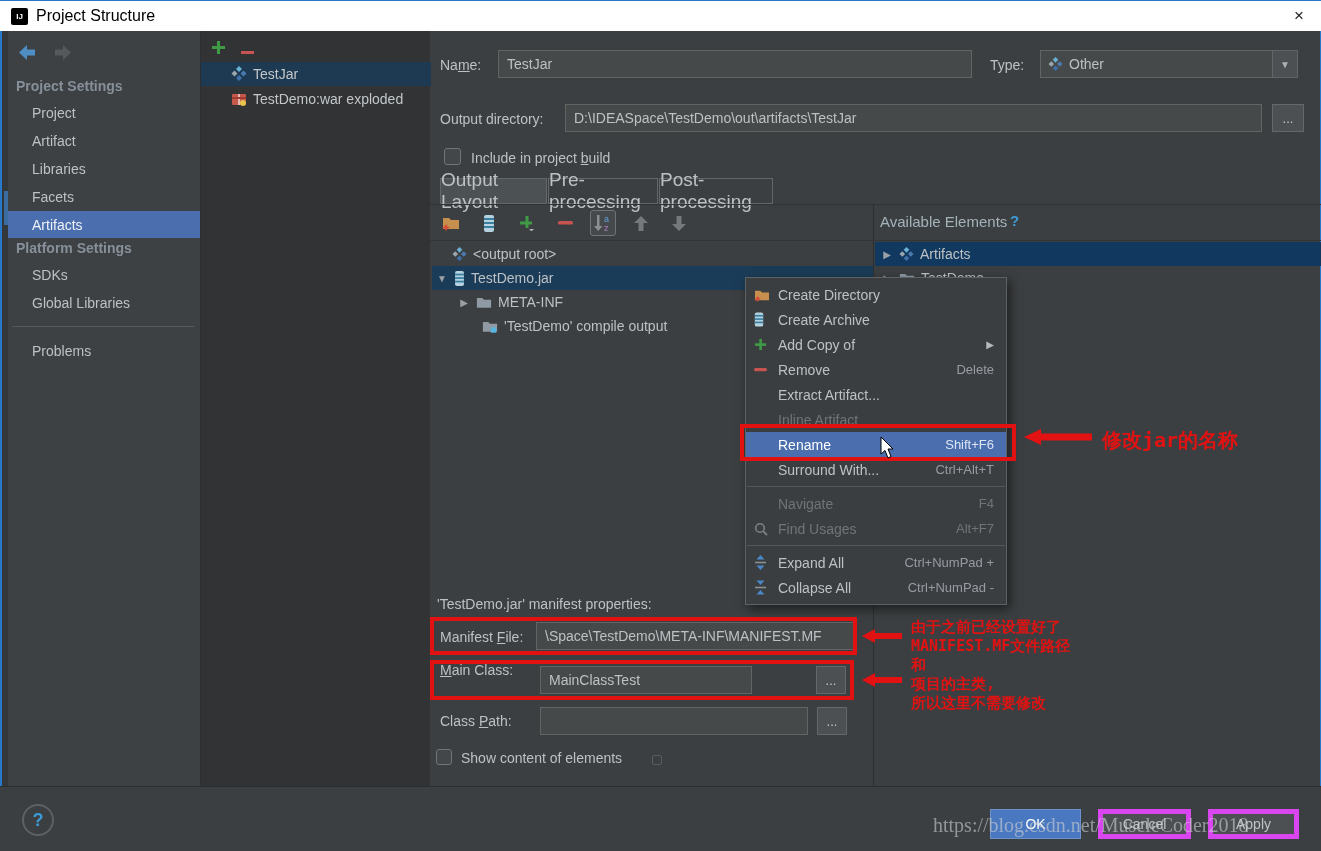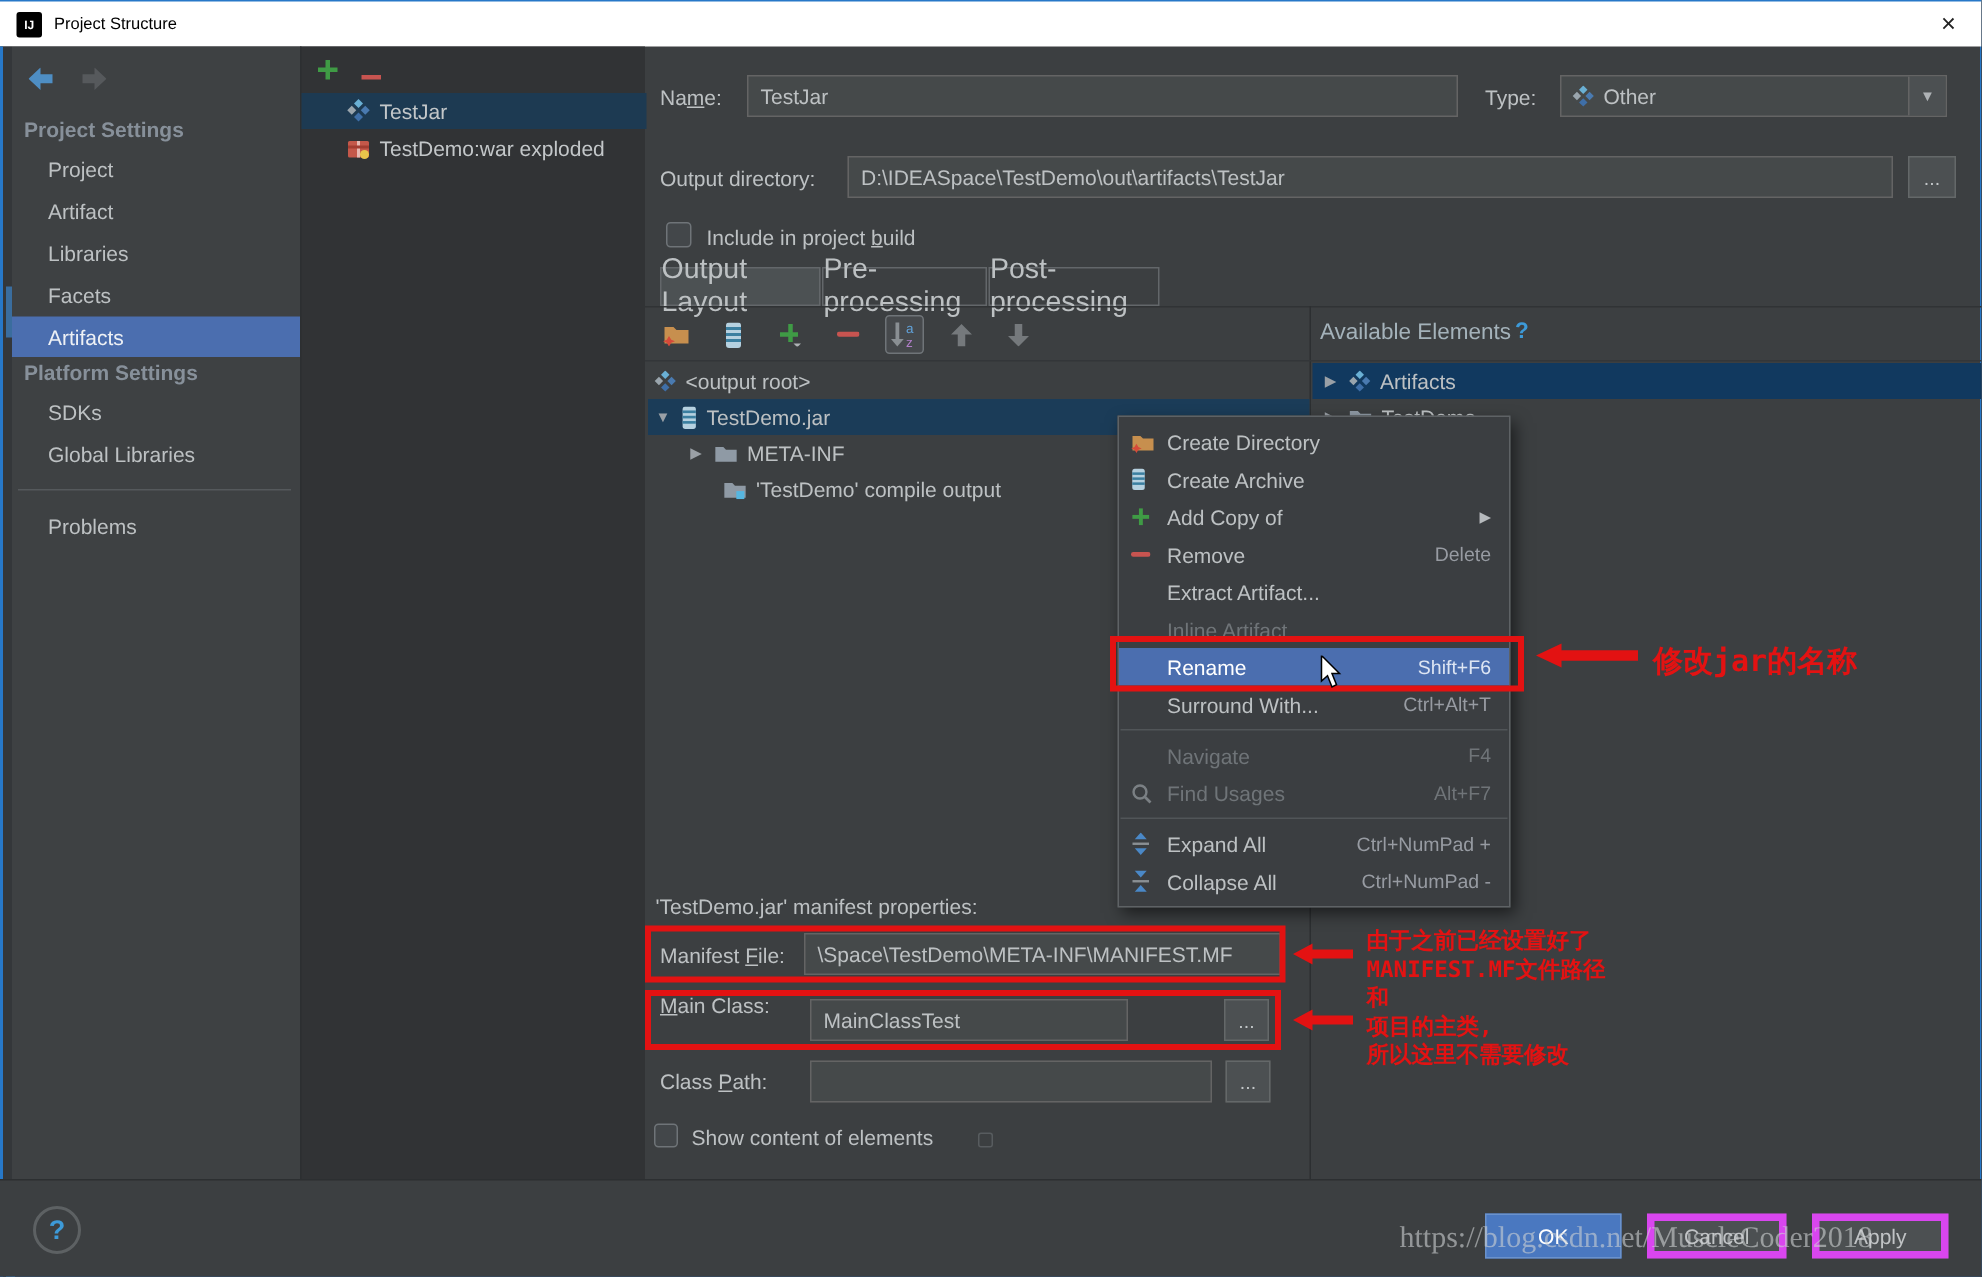--- a/index.html
+++ b/index.html
@@ -6,21 +6,21 @@
   html,body { width:1321px; height:851px; }
   body { font-family:"Liberation Sans", sans-serif; background:#3c3f41; overflow:hidden; }
   #app { position:relative; width:1321px; height:851px; background:#3c3f41;
          box-shadow: inset 0 0 0 1px #2778c8; }
 
   
   .titlebar { position:absolute; left:0; top:0; width:1321px; height:31px; background:#ffffff;
               border-top:1px solid #2778c8; display:flex; align-items:center; }
   .app-logo { width:17px; height:17px; background:#000; color:#fff; font-size:8px; font-weight:bold;
               display:flex; align-items:center; justify-content:center; margin-left:11px; border-radius:2px; }
-  .win-title { color:#000; font-size:11px; margin-left:8px; }
+  .win-title { color:#000; font-size:16px; margin-left:8px; }
   .win-close { position:absolute; right:8px; top:2px; width:28px; height:26px; color:#222;
                font-size:17px; display:flex; align-items:center; justify-content:center; cursor:pointer; }
 
   
   .left-strip { position:absolute; left:0; top:31px; width:8px; height:820px; background:#34373a; border-left:2px solid #2778c8; }
   .strip-frag1 { position:absolute; left:2px; top:160px; width:6px; height:34px; background:#3a6d9e; }
   .strip-frag2 { position:absolute; left:2px; top:764px; width:6px; height:60px; background:#3f7fb5; }
 
   
   .sidebar { position:absolute; left:8px; top:31px; width:192px; height:755px; background:#3e4143; }
@@ -262,21 +262,21 @@
       <svg width="14" height="15" viewBox="0 0 14 15">
           <polygon points="7,15 14,8 9.5,8 9.5,0 4.5,0 4.5,8 0,8" fill="#75797c"></polygon>
         </svg>
     </div>
   </div>
 
   <div class="avail-header">Available Elements</div>
   <div class="avail-help">?</div>
   <div class="toolbar-line"></div>
 
-  <div class="trow" style="left:432px; top:242px; width:441px; padding-left:4px;">
+  <div class="trow" style="left:448px; top:242px; width:441px; padding-left:4px;">
     <svg width="15" height="15" viewBox="0 0 16 16">
       <polygon points="8,0 11,3 8,6 5,3" fill="#6ab0d4"></polygon>
         <polygon points="3.5,4.5 6.5,7.5 3.5,10.5 0.5,7.5" fill="#9aa5ad"></polygon>
       <polygon points="12.5,4.5 15.5,7.5 12.5,10.5 9.5,7.5" fill="#4a7ab0"></polygon>
         <polygon points="8,9 11,12 8,15 5,12" fill="#3f6fa8"></polygon>
     </svg>
     <span>&lt;output root&gt;</span>
   </div>
   <div class="trow sel-l" style="left:432px; top:266px; width:441px; padding-left:4px;">
     <span class="tw">▼</span>

